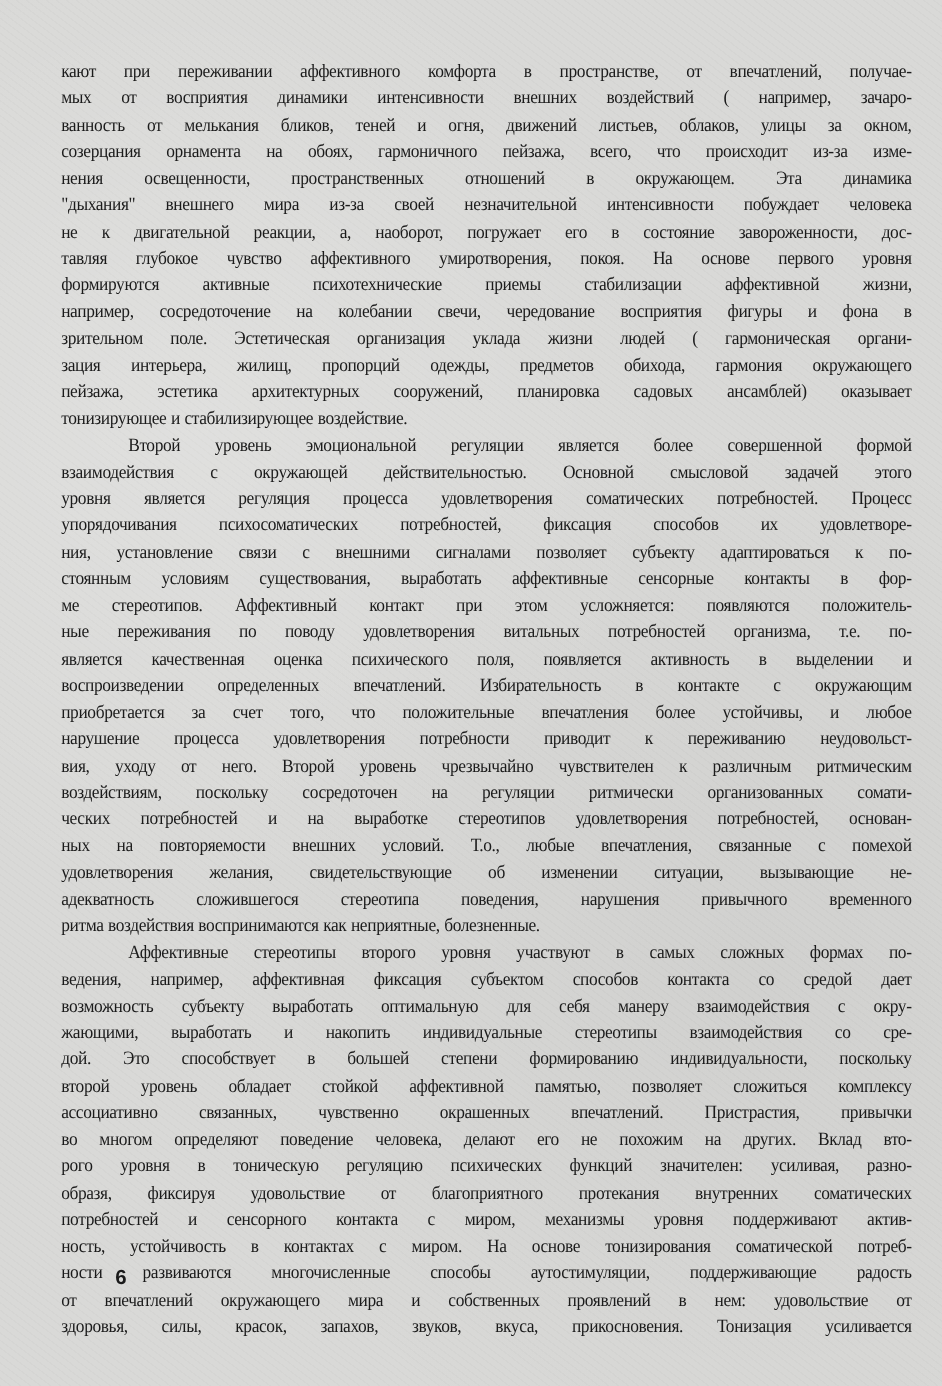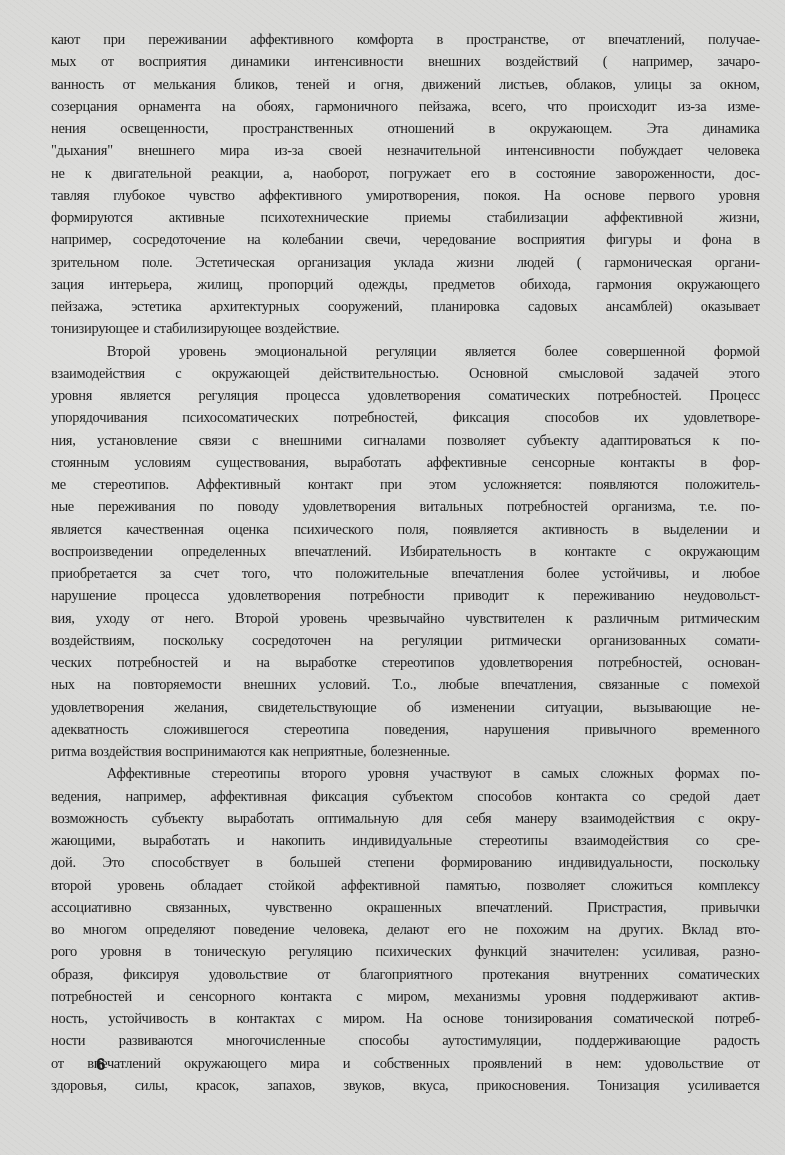--- a/index.html
+++ b/index.html
@@ -14,21 +14,21 @@
       radial-gradient(circle at 20% 30%, rgba(255,255,255,0.18) 0, rgba(255,255,255,0) 40%),
       radial-gradient(circle at 80% 70%, rgba(0,0,0,0.04) 0, rgba(0,0,0,0) 45%),
       repeating-linear-gradient(37deg, rgba(0,0,0,0.018) 0px, rgba(0,0,0,0.018) 1px, transparent 1px, transparent 5px);
     position: relative;
     overflow: hidden;
     color: #1b1b1b;
   }
   .page {
     position: absolute;
     left: 51px;
-    top: 28px;
+    top: 49px;
     width: 709px;
   }
   .para {
     margin: 0;
     font-family: "Liberation Serif", serif;
     font-size: 15.6px;
     line-height: 22.25px;
     text-align: justify;
     text-align-last: left;
     letter-spacing: -0.35px;

